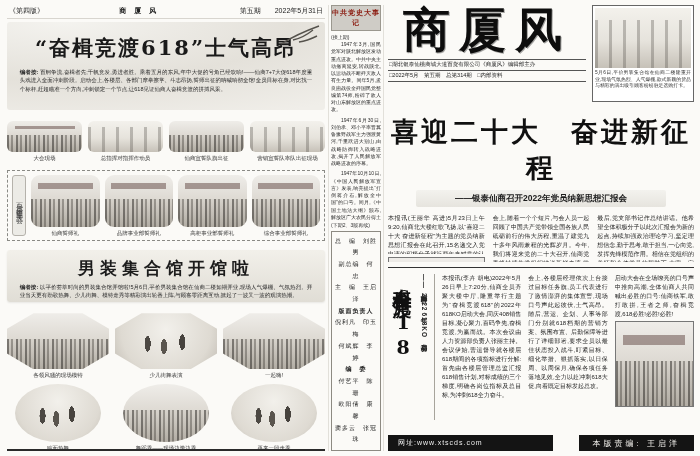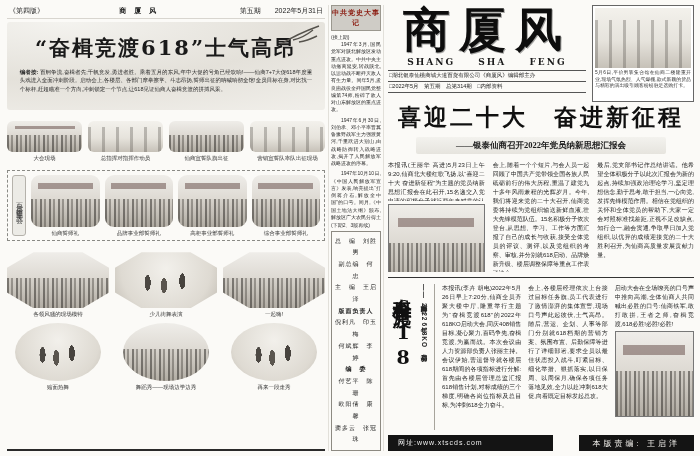--- a/index.html
+++ b/index.html
@@ -71,34 +71,34 @@
   .masthead{display:flex;gap:6px;height:97px;}
   .mast-left{width:198px;}
   .mast-title{font-size:47px;font-weight:bold;letter-spacing:9px;line-height:1.08;text-align:center;
               color:#0d0d0d;text-shadow:1px 1px 0 rgba(0,0,0,.35);}
   .mast-pinyin{text-align:center;font-weight:bold;font-size:9px;letter-spacing:2px;word-spacing:18px;margin-top:1px;}
   .mast-lines{margin-top:3px;border-top:1px solid #555;}
   .mast-lines div{border-bottom:1px solid #555;font-size:5.5px;padding:1.5px 1px;white-space:nowrap;overflow:hidden;}
   .mast-photo{width:102px;border:1px solid #666;padding:2px;box-sizing:border-box;background:#fff;}
   .mast-photo .ph{height:60px;}
   .mast-photo .cap{font-size:4.9px;text-align:justify;margin-top:2px;line-height:1.35;}
-  .headline{margin-top:0;text-align:center;font-size:23px;font-weight:bold;letter-spacing:3px;color:#101010;}
+  .headline{margin-top:12px;text-align:center;font-size:27px;font-weight:bold;letter-spacing:3px;color:#101010;}
   .subhead{margin:4px auto 0;width:82%;text-align:center;font-weight:bold;font-size:8.5px;padding:2.5px 0;
-           background:linear-gradient(#f3f2ee,#e6e4de);border-radius:2px;font-family:Liberation Serif, serif;}
+           background:linear-gradient(#f3f2ee,#e6e4de);border-radius:2px;}
   .cols{display:flex;gap:8px;margin-top:7px;flex:1;overflow:hidden;}
   .col{flex:1;font-size:6px;line-height:1.5;text-align:justify;color:#242424;overflow:hidden;}
   .col p{margin:0;}
   .art1-photo{height:82px;border:1px solid #777;margin-top:3px;}
   .r-divider{border-top:1.5px solid #333;margin-top:5px;}
   .art2{display:flex;gap:7px;margin-top:6px;height:146px;}
   .vblock{width:42px;display:flex;justify-content:center;gap:3px;border-right:1px solid #a7a49c;padding-right:4px;box-sizing:content-box;}
   .vtitle{writing-mode:vertical-rl;text-orientation:upright;font-size:19px;font-weight:bold;letter-spacing:3px;color:#111;}
   .vsub{writing-mode:vertical-rl;text-orientation:mixed;font-size:6.5px;font-weight:bold;color:#222;letter-spacing:1px;}
   .art2 .col3-photo{height:84px;border:1px solid #777;margin-top:3px;}
-  .r-footer{display:flex;justify-content:space-between;align-items:center;margin-top:5px;}
+  .r-footer{display:flex;justify-content:space-between;align-items:center;margin-top:15px;}
   .url-bar{background:#141414;color:#ececec;font-size:7px;letter-spacing:1px;padding:3px 10px;width:54%;box-sizing:border-box;}
   .editor-right{background:#141414;color:#f4f2ee;font-size:8px;letter-spacing:3px;padding:2.5px 14px;}
 </style>
 </head>
 <body>
 
 <div class="sheet">
 
   <div class="page-left">
     <div class="lp-header">
@@ -153,20 +153,27 @@
       <div class="cell">
         <div class="ph ph--stage"></div>
         <div class="cap">高柜事业部誓师礼</div>
       </div>
       <div class="cell">
         <div class="ph ph--stage"></div>
         <div class="cap">综合事业部誓师礼</div>
       </div>
     </div>
 
+    <div class="banner2">
+      <div class="title serif">男装集合馆开馆啦</div>
+      <div class="note">
+        <b>编者按:</b>
+        <span>以平价荟萃时尚的男装集合馆开馆啦!5月6日,平价男装集合馆在仙商二楼如期开业,现场人气爆棚、气氛热烈。开业当天更有劲歌热舞、少儿街舞、模特走秀等精彩演出轮番上阵,与顾客零距离互动,掀起了一波又一波的观演热潮。</span>
+      </div>
+    </div>
 
     <div class="prow octrow">
       <div class="cell">
         <div class="ph"></div>
         <div class="cap">各领风骚的现场模特</div>
       </div>
       <div class="cell">
         <div class="ph ph--dance"></div>
         <div class="cap">少儿街舞表演</div>
       </div>
@@ -216,21 +223,20 @@
       <div class="row">欧阳倩　康　馨</div>
       <div class="row">龚多云　张冠珠</div>
     </div>
   </div>
 
   <div class="page-right">
 
     <div class="masthead">
       <div class="mast-left">
         <div class="mast-title serif">商厦风</div>
-        <div class="mast-pinyin serif">SHANG SHA FENG</div>
         <div class="mast-lines">
           <div>□湖北银泰仙桃商城大道百货有限公司《商厦风》编辑部主办</div>
           <div>□2022年5月　第五期　总第314期　□内部资料</div>
         </div>
       </div>
       <div class="mast-photo">
         <div class="ph ph--mall"></div>
         <div class="cap">5月6日,平价男装集合馆在仙商二楼隆重开业,现场气氛热烈、人气爆棚,款式新颖的货品与精彩的演出吸引顾客纷纷驻足选购打卡。</div>
       </div>
     </div>

